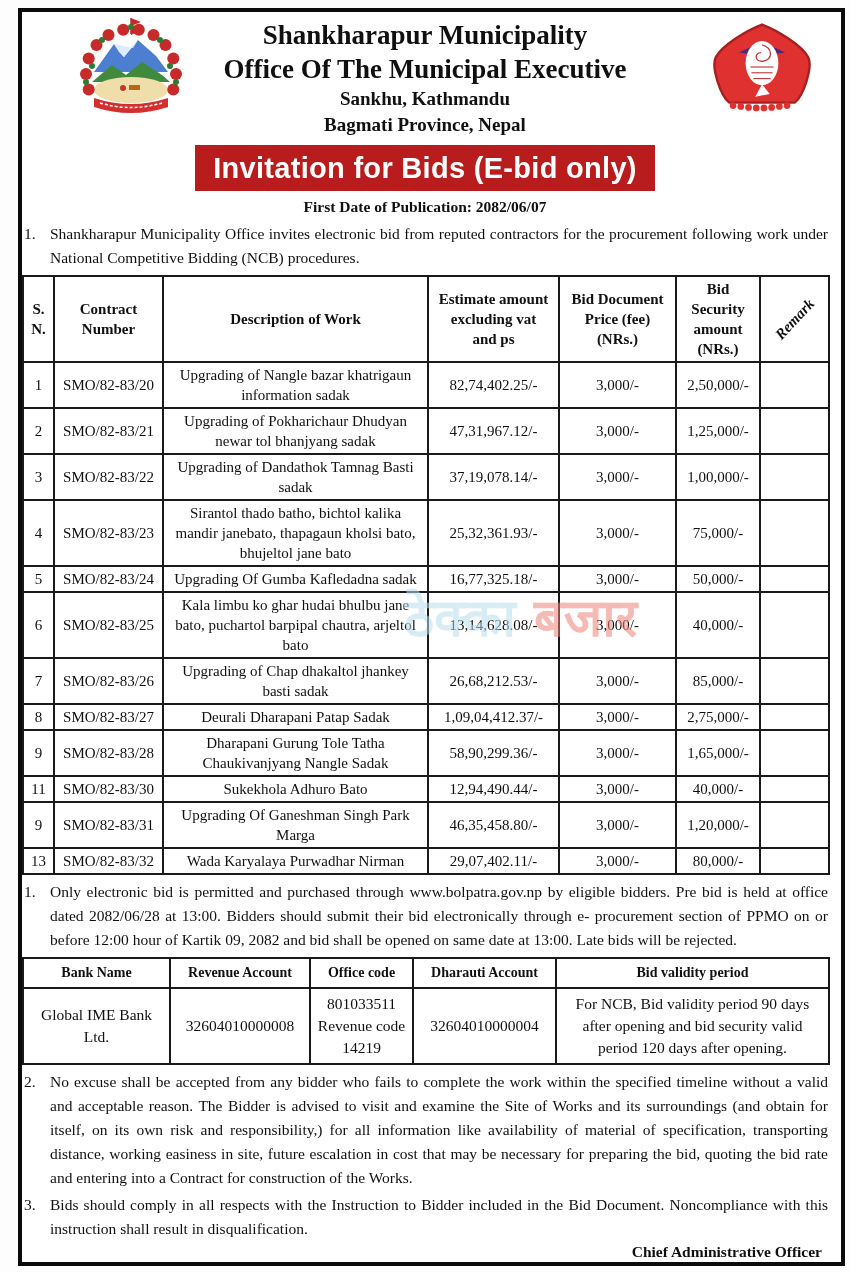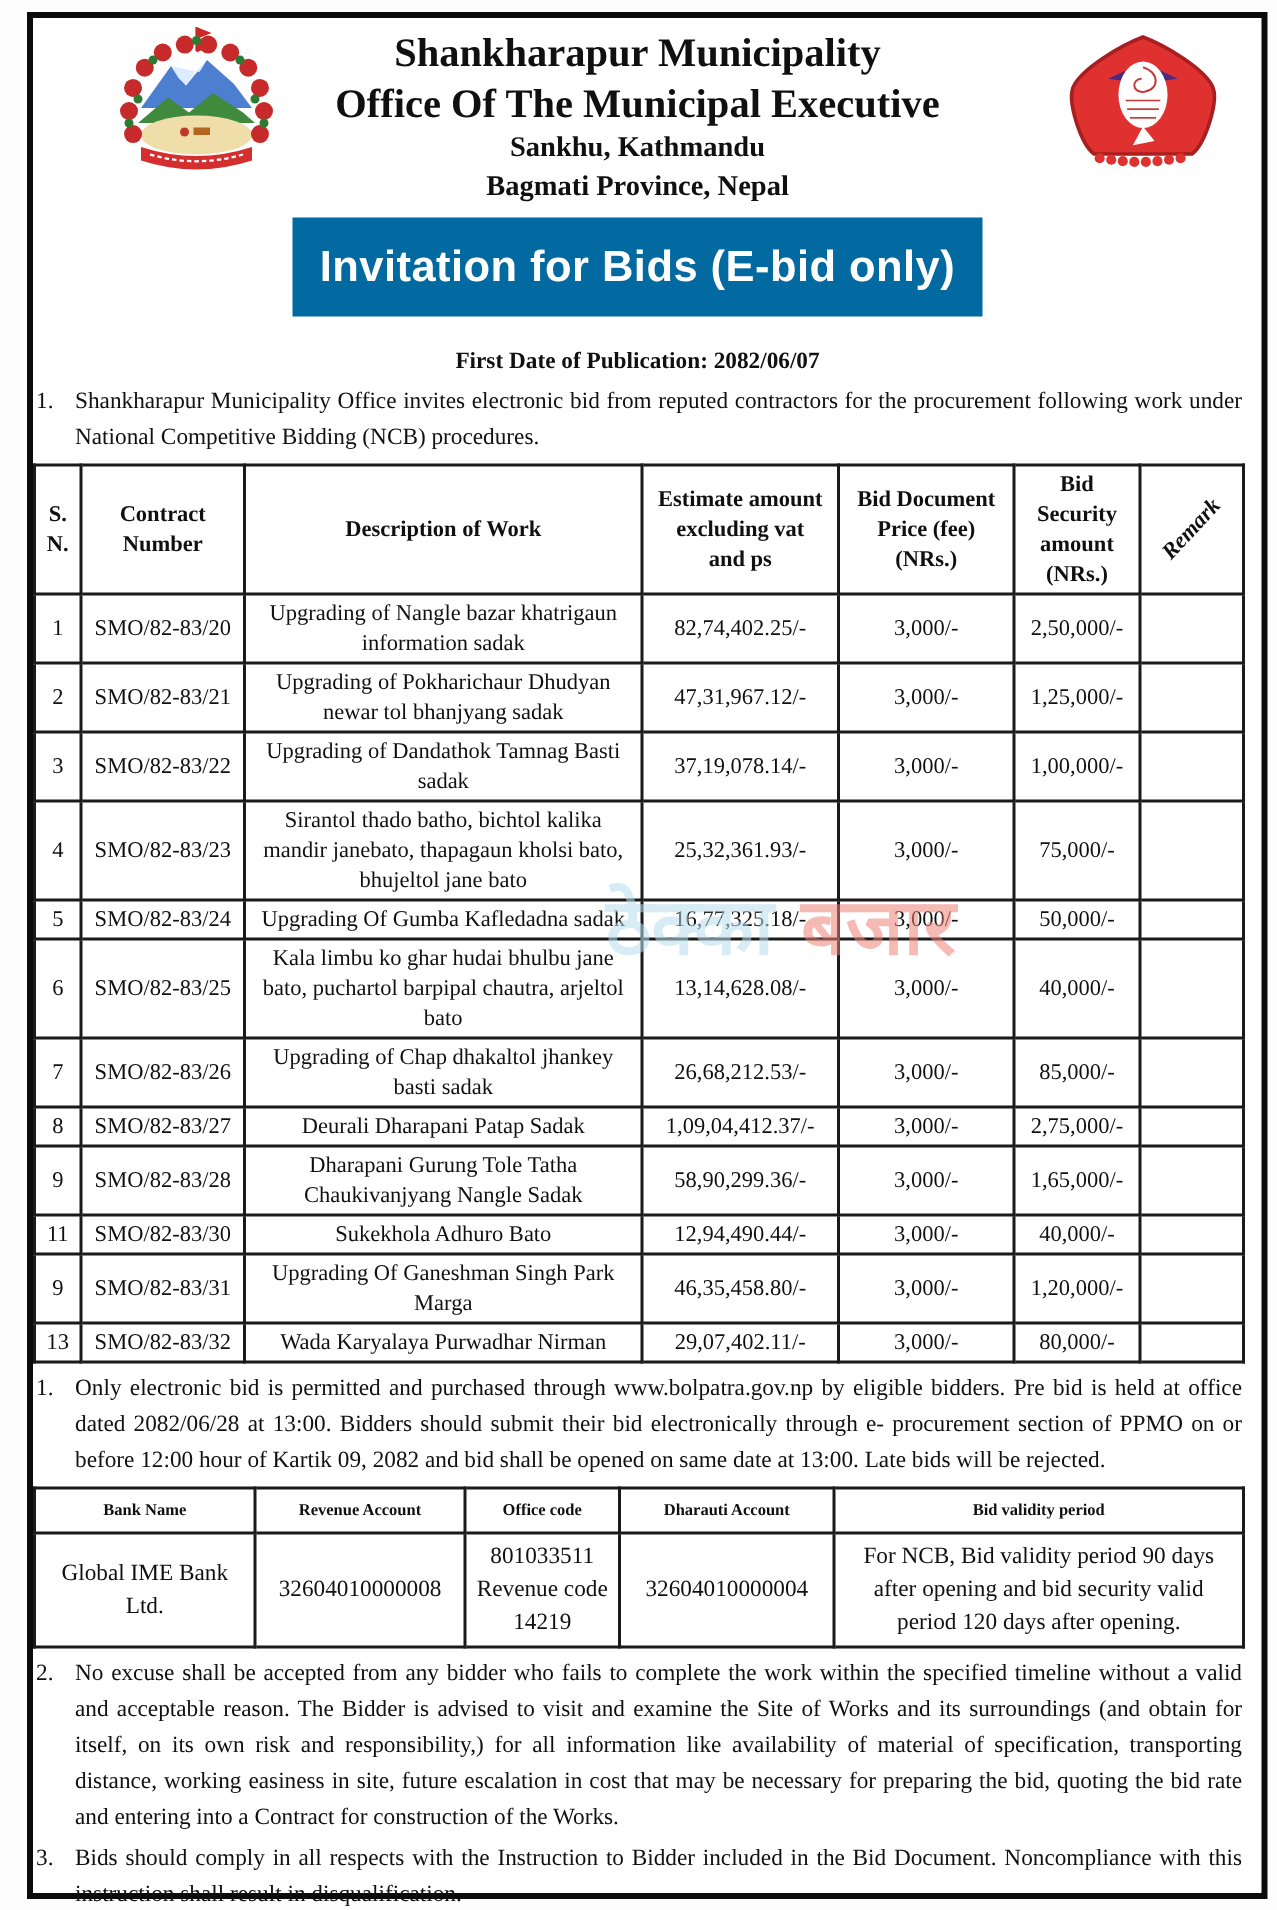--- a/index.html
+++ b/index.html
@@ -16,41 +16,41 @@
 
   
   .header-row { position:relative; height:128px; }
   .logo-left  { position:absolute; left:52px; top:2px; }
   .logo-right { position:absolute; right:14px; top:10px; }
   .titles { text-align:center; padding-top:6px; }
   .t-big   { font-size:27px; font-weight:bold; line-height:34px;text-align:center; }
   .t-small { font-size:19px; font-weight:bold; line-height:26px; }
 
   .banner {
-    width:max-content; margin:5px auto 0; background:#0369a1; color:#fff;
+    width:max-content; margin:5px auto 0; background:#b91c1c; color:#fff;
     font-family:"Liberation Sans", sans-serif; font-weight:bold;
-    font-size:29px; line-height:42px; padding:12px 18px; letter-spacing:.3px;
-  }
-  .pub { text-align:center; font-weight:bold; font-size:15.5px; line-height:20px; margin-top:20px; }
+    font-size:29px; line-height:42px; padding:2px 18px; letter-spacing:.3px;
+  }
+  .pub { text-align:center; font-weight:bold; font-size:15.5px; line-height:20px; margin-top:6px; }
 
   
   .li { display:flex; margin-top:5px; font-size:15.5px; line-height:24px; }
   .li .num { flex:0 0 26px; padding-left:2px; }
   .li .litext { flex:1; text-align:justify; }
 
   
   table { border-collapse:collapse; table-layout:fixed; width:806px; margin-top:5px; }
   th, td {
     border:2px solid #1a1a1a; text-align:center; vertical-align:middle;
     padding:2px 3px; font-size:15px; overflow:hidden;
   }
   th { font-weight:bold; white-space:pre-line; line-height:20px; }
   .bids td { line-height:20px; }
   .remark-rot { display:inline-block; transform:rotate(-47deg); font-style:italic; font-weight:bold; font-size:15px; }
-  .bank th { font-size:11px; line-height:22px; padding:3px 3px; }
+  .bank th { font-size:14px; line-height:22px; padding:3px 3px; }
   .bank td { font-size:15.5px; line-height:22px; padding:4px 5px; }
   .pre { white-space:pre-line; }
 
   .sig { text-align:right; font-weight:bold; font-size:15.5px; line-height:18px; margin-top:2px; padding-right:6px; }
 
   
   .watermark {
     position:absolute; left:404px; top:580px; z-index:2; pointer-events:none;
     font-family:"DejaVu Sans", sans-serif; font-weight:bold; font-size:52px;
     opacity:.55; white-space:nowrap;

